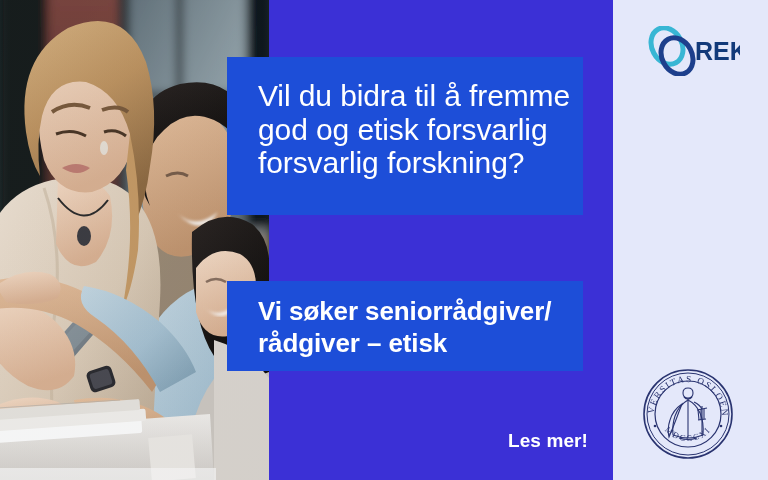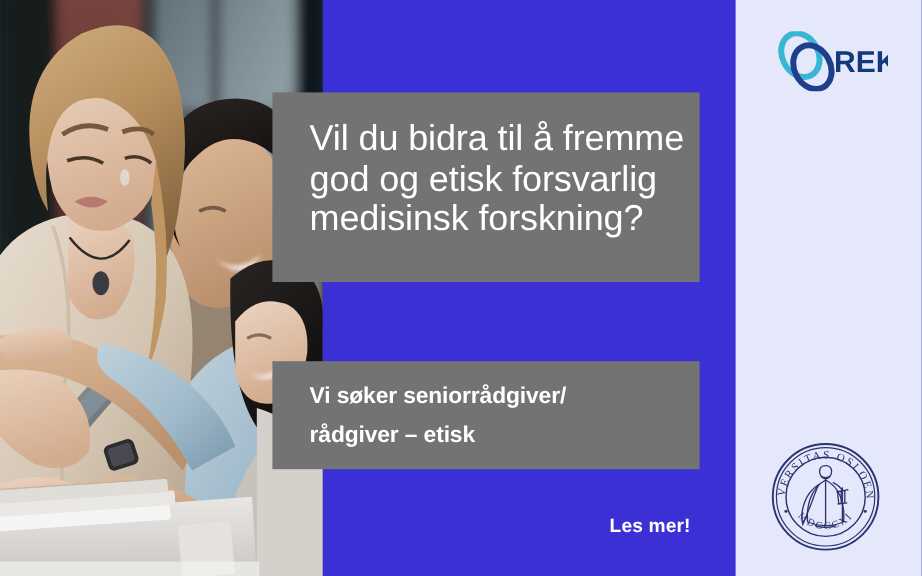--- a/index.html
+++ b/index.html
@@ -47,23 +47,22 @@
     left: 613px;
     top: 0;
     width: 155px;
     height: 480px;
     background: #e4e8fa;
   }
 
   
   .card {
     position: absolute;
-    background: #737373;
+    background: #1d4ed8;
     box-sizing: border-box;
-    margin-top: 20px;
   }
   .card-question {
     left: 227px;
     top: 57px;
     width: 356px;
     height: 158px;
     padding: 22px 20px 0 31px;
   }
   .card-role {
     left: 227px;
@@ -74,31 +73,31 @@
   }
   .card-line {
     color: #ffffff;
     font-size: 30px;
     line-height: 33.5px;
     white-space: nowrap;
     letter-spacing: -0.1px;
   }
   .card-role .card-line {
     font-weight: bold;
-    font-size: 19px;
+    font-size: 26px;
     line-height: 32px;
   }
 
   
   .les-mer {
     position: absolute;
     left: 508px;
     top: 430px;
     color: #ffffff;
-    font-size: 16px;
+    font-size: 19px;
     font-weight: bold;
     letter-spacing: 0.1px;
   }
 
   
   .rek-logo {
     position: absolute;
     left: 645px;
     top: 24px;
     width: 95px;
@@ -276,21 +275,21 @@
     </svg>
   </div>
 
   <div class="blue-field"></div>
 
   <div class="pale-panel"></div>
 
   <div class="card card-question">
     <div class="card-line">Vil du bidra til å fremme</div>
     <div class="card-line">god og etisk forsvarlig</div>
-    <div class="card-line">medisinsk forskning?</div>
+    <div class="card-line">forsvarlig forskning?</div>
   </div>
 
   <div class="card card-role">
     <div class="card-line">Vi søker seniorrådgiver/</div>
     <div class="card-line">rådgiver – etisk</div>
   </div>
 
   <div class="les-mer">Les mer!</div>
 
   <div class="rek-logo">

